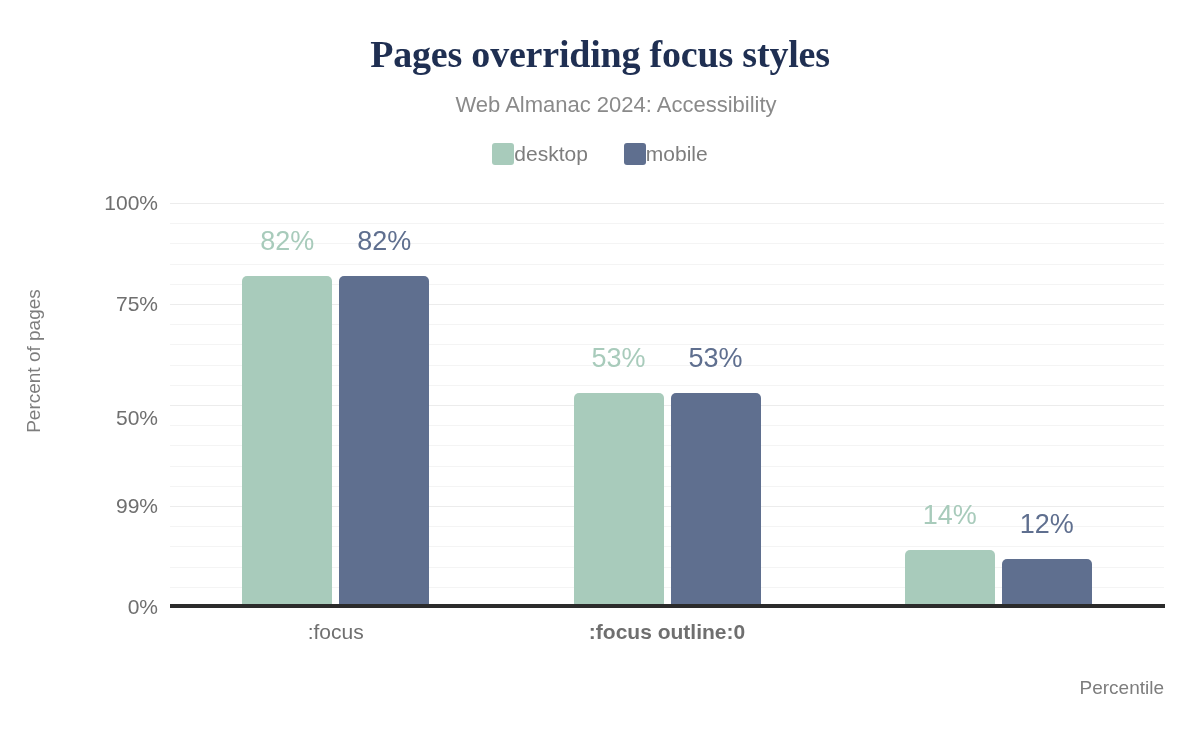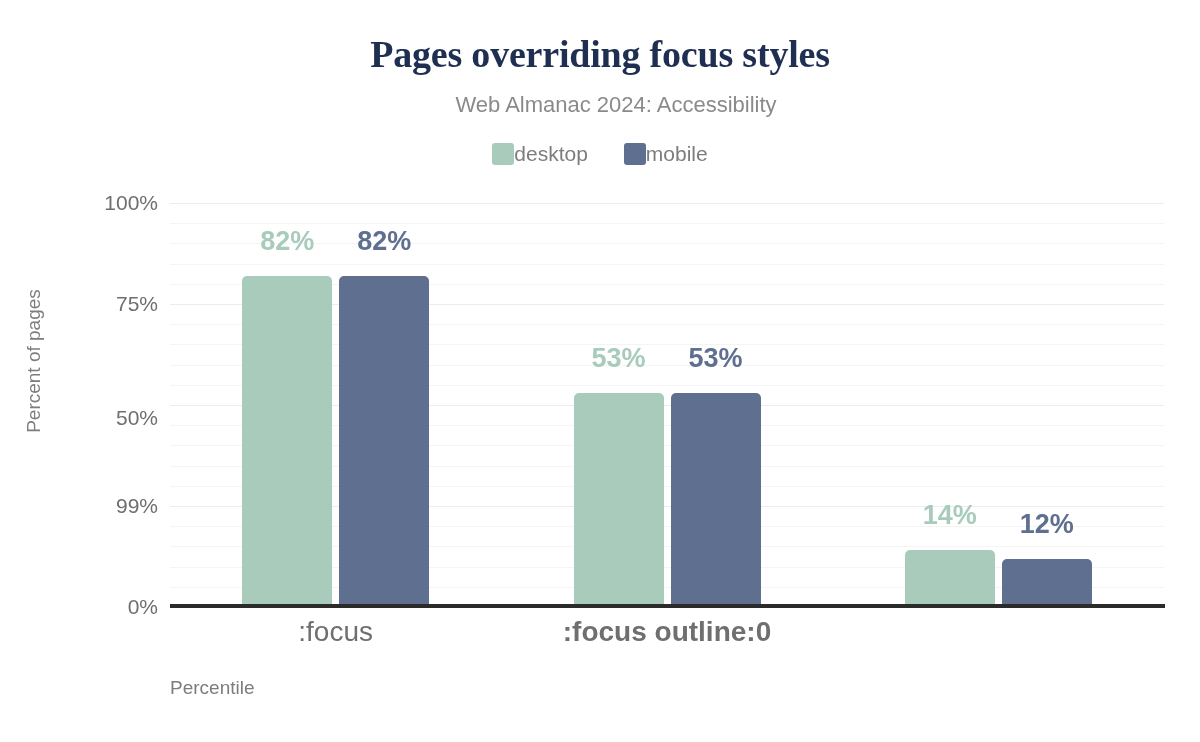--- a/index.html
+++ b/index.html
@@ -150,48 +150,48 @@
   }
   .bar {
     position: absolute;
     bottom: 0;
     border-radius: 5px 5px 0 0;
   }
   .bar-value {
     position: absolute;
     text-align: center;
     font-size: 27px;
-    font-weight: bold;
+    font-weight: normal;
     line-height: 30px;
     white-space: nowrap;
   }
 
   
   .x-labels {
     position: absolute;
     left: 170px;
     top: 618px;
     width: 994px;
     height: 30px;
   }
   .x-tick-label {
     position: absolute;
     top: 0;
     text-align: center;
-    font-size: 28px;
+    font-size: 21px;
     color: #6f6f6f;
     line-height: 28px;
     white-space: nowrap;
   }
   .x-axis-title {
     position: absolute;
     left: 170px;
     top: 676px;
     width: 994px;
-    text-align: left;
+    text-align: right;
     font-size: 19px;
     color: #7d7d7d;
     line-height: 24px;
   }
 </style>
 </head>
 <body>
 
 <div id="chart-root">
 

